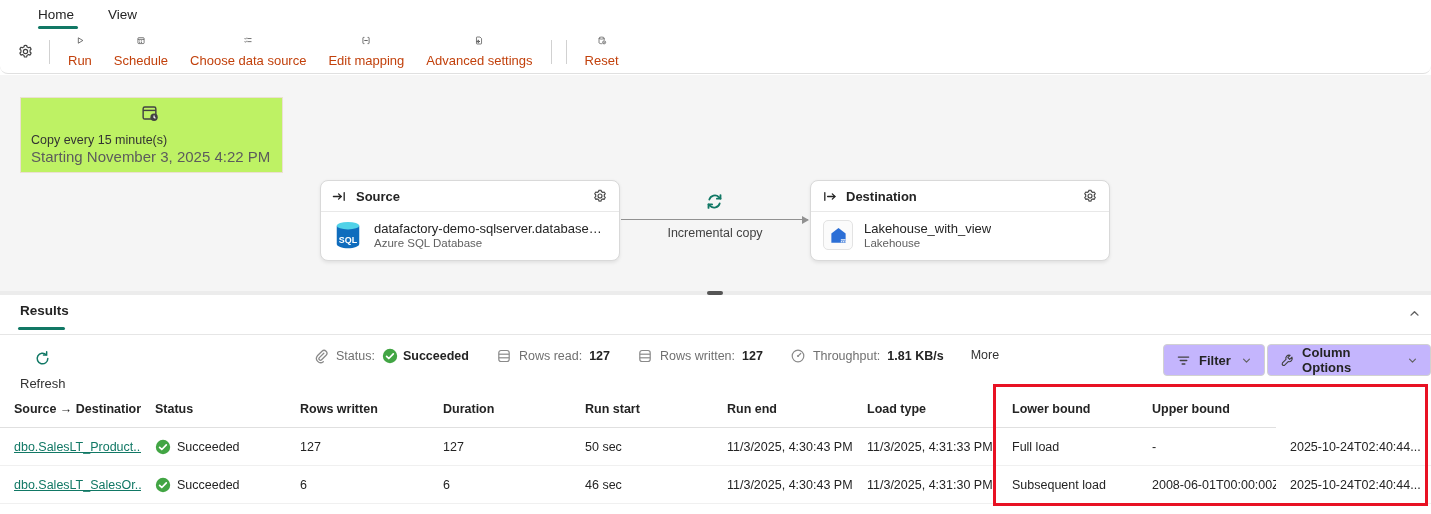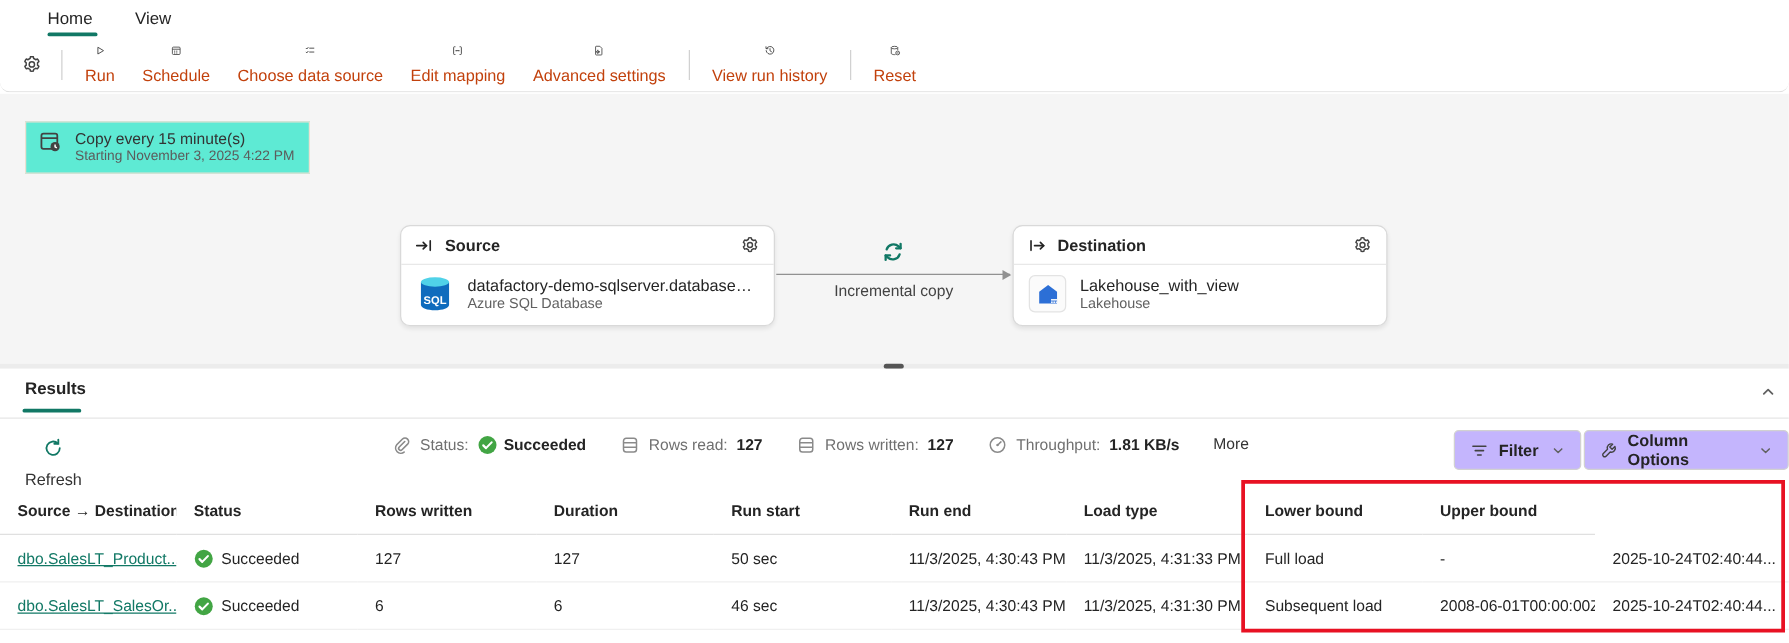--- a/index.html
+++ b/index.html
@@ -22,24 +22,24 @@
     border-bottom:1px solid #e0e0e0; border-radius:0 0 8px 8px;
     display:flex; align-items:center; padding:0 8px; }
   .tbtn { display:flex; align-items:center; gap:8px; height:32px; padding:0 11px; border-radius:4px;
     font-size:13px; color:#c2410c; cursor:pointer; white-space:nowrap;flex-direction:column; }
   .icon-btn { width:34px; justify-content:center; padding:0; }
   .vsep { width:1px; height:24px; background:#d1d1d1; margin:0 7px; }
   .tico { display:block; }
 
   
   .canvas { position:absolute; top:75px; left:0; right:0; height:216px; background:#f5f5f5; }
-  .badge { position:absolute; left:20px; top:22px; display:flex; gap:10px;
-    background:#5eead4; border:1px solid #ebe0d2; padding:6px 12px 7px 10px; }
+  .badge { position:absolute; left:20px; top:22px; display:flex; align-items:center; gap:10px;
+    background:#bef264; border:1px solid #ebe0d2; padding:6px 12px 7px 10px;flex-direction:column; }
   .badge-title { font-size:12.5px; color:#333; }
-  .badge-sub { font-size:11px; color:#5c5c5c; margin-top:1px; }
+  .badge-sub { font-size:15px; color:#5c5c5c; margin-top:1px; }
 
   .card { position:absolute; top:105px; width:300px; background:#fff; border:1px solid #d9d9d9;
     border-radius:8px; box-shadow:0 1.6px 3.6px rgba(0,0,0,.08); }
   .card-src { left:320px; }
   .card-dst { left:810px; }
   .card-header { display:flex; align-items:center; gap:9px; height:31px; padding:0 11px;
     border-bottom:1px solid #e8e8e8; }
   .card-header .hdr-label { font-size:13px; font-weight:700; }
   .card-gear { margin-left:auto; cursor:pointer; display:flex; }
   .card-body { display:flex; align-items:center; gap:11px; padding:8px 12px 10px; }
@@ -159,28 +159,20 @@
     </div>
     <div class="tbtn">
       <svg class="tico" width="16" height="16" viewBox="0 0 16 16" fill="none" stroke="#424242" stroke-width="1.2" stroke-linecap="round">
           <path d="M9 1.8H4.5a1 1 0 0 0-1 1v10.4a1 1 0 0 0 1 1h7a1 1 0 0 0 1-1V5.3Z"></path>
           <circle cx="6.7" cy="9.7" r="1.5"></circle>
           <path d="M6.7 7.3v.9M6.7 11.2v.9M4.3 9.7h.9M8.2 9.7h.9"></path>
         </svg>
       <span>Advanced settings</span>
     </div>
     <div class="vsep"></div>
-    <div class="tbtn">
-      <svg class="tico" width="16" height="16" viewBox="0 0 16 16" fill="none" stroke="#424242" stroke-width="1.3" stroke-linecap="round">
-          <path d="M3.1 5A5.5 5.5 0 1 1 2.5 8"></path>
-          <path d="M2.3 2.5v2.7h2.7"></path>
-          <path d="M8 5.2v3l2.1 1.3"></path>
-        </svg>
-      <span>View run history</span>
-    </div>
     <div class="vsep"></div>
     <div class="tbtn">
       <svg class="tico" width="16" height="16" viewBox="0 0 16 16" fill="none" stroke="#424242" stroke-width="1.2">
           <ellipse cx="7.3" cy="3.7" rx="4.6" ry="1.8"></ellipse>
           <path d="M2.7 3.7v8.2c0 1 2 1.8 4.6 1.8.5 0 1 0 1.4-.1M11.9 3.7v3.6"></path>
           <circle cx="11.8" cy="11.3" r="2.7"></circle>
           <line x1="10.5" y1="11.3" x2="13.1" y2="11.3"></line>
         </svg>
       <span>Reset</span>
     </div>

